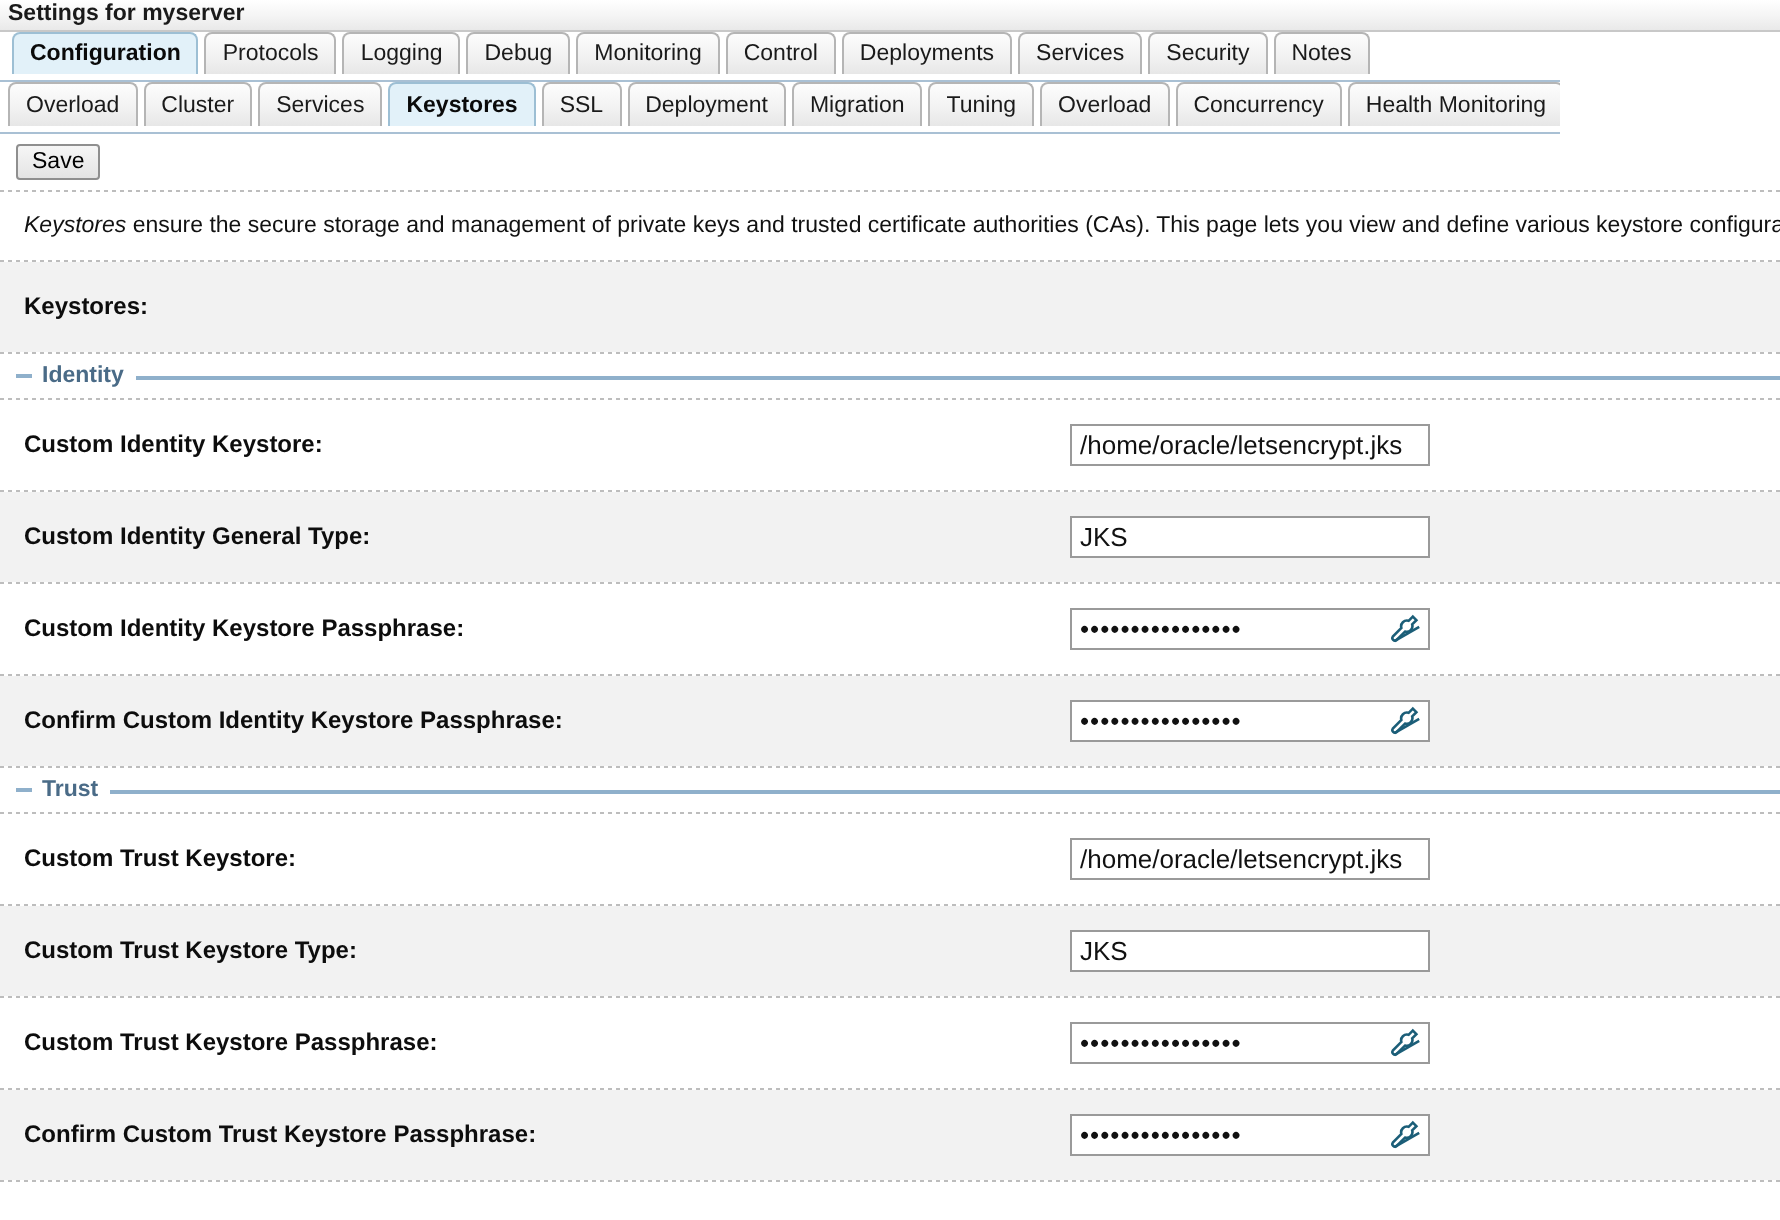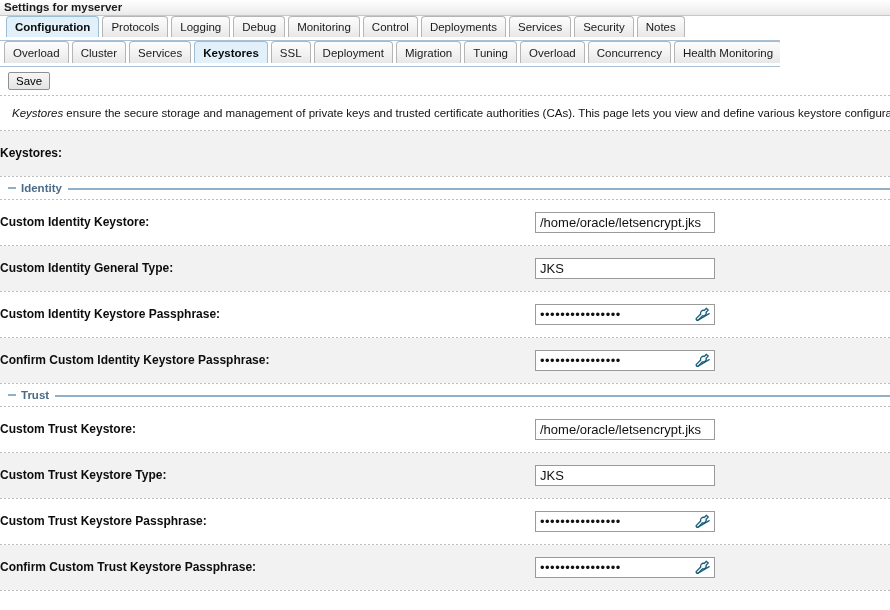--- a/index.html
+++ b/index.html
@@ -114,20 +114,21 @@
   }
   #desc i { font-style: italic; }
 
   
   .row {
     position: relative;
     display: flex;
     align-items: center;
     height: 45px;
     width: 890px;
+    padding-left: 12px;
     background: #ffffff;
   }
   .row.alt { background: #f2f2f2; }
   .row .label {
     font-size: 12px;
     font-weight: bold;
     color: #0d0d0d;
     white-space: nowrap;
     line-height: 13px;
   }

